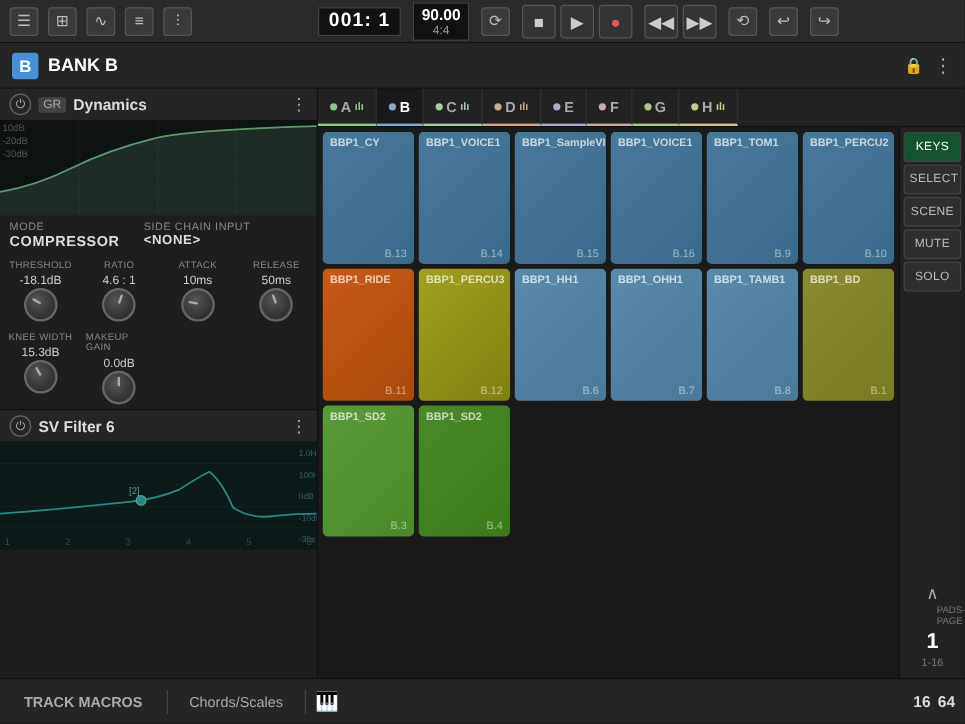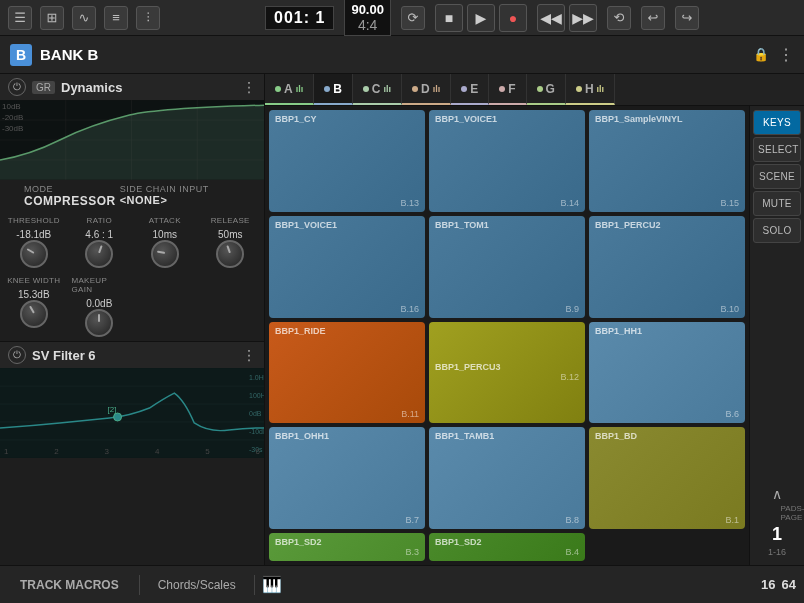--- a/index.html
+++ b/index.html
@@ -168,23 +168,23 @@
       left: 2px; top: 2px;
       display: flex;
       flex-direction: column;
       gap: 2px;
     }
     .comp-label-text {
       font-size: 8px;
       color: #555;
     }
     .mode-section {
-      padding: 4px 24px;
-      display: flex;
-      gap: 4px;
+      padding: 4px 8px;
+      display: flex;
+      gap: 20px;
       align-items: flex-start;
     }
     .mode-block {
       display: flex;
       flex-direction: column;
     }
     .mode-small-label {
       font-size: 9px;
       color: #888;
       letter-spacing: 0.5px;
@@ -303,21 +303,21 @@
     }
 
     
     .pads-container {
       flex: 1;
       display: flex;
     }
     .pads-grid {
       flex: 1;
       display: grid;
-      grid-template-columns: repeat(3, 1fr);
+      grid-template-columns: repeat(6, 1fr);
       grid-template-rows: repeat(4, 1fr);
       gap: 4px;
       padding: 4px;
       background: #1a1a1a;
     }
     .pad {
       border-radius: 4px;
       display: flex;
       flex-direction: column;
       justify-content: space-between;
@@ -333,21 +333,21 @@
     }
     .pad-num {
       font-size: 9px;
       color: rgba(255,255,255,0.5);
       align-self: flex-end;
     }
 
     .pad-blue { background: linear-gradient(135deg, #4a7a9b, #3a6a8b); }
     .pad-blue-light { background: linear-gradient(135deg, #5a8aab, #4a7a9b); }
     .pad-orange { background: linear-gradient(135deg, #c85a1a, #a84a0a); }
-    .pad-yellow { background: linear-gradient(135deg, #a0a020, #808010); justify-content: center; }
+    .pad-yellow { background: linear-gradient(135deg, #a0a020, #808010); }
     .pad-green { background: linear-gradient(135deg, #4a8a2a, #3a7a1a); }
     .pad-green-light { background: linear-gradient(135deg, #5a9a3a, #4a8a2a); }
     .pad-bd { background: linear-gradient(135deg, #8a8a30, #7a7a20); }
 
     
     .right-sidebar {
       width: 55px;
       background: #222;
       display: flex;
       flex-direction: column;
@@ -362,21 +362,21 @@
       background: #2e2e2e;
       border: 1px solid #444;
       border-radius: 3px;
       text-align: center;
       font-size: 10px;
       color: #bbb;
       cursor: pointer;
       letter-spacing: 0.3px;
     }
     .sidebar-btn-active {
-      background: #0369a1;
+      background: #14532d;
       color: #fff;
     }
     .pads-page-section {
       margin-top: auto;
       display: flex;
       flex-direction: column;
       align-items: center;
       gap: 2px;
       padding-bottom: 4px;
     }
@@ -458,21 +458,21 @@
   <div class="top-btn">☰</div>
   <div class="top-btn">⊞</div>
   <div class="top-btn">∿</div>
   <div class="top-btn">≡</div>
   <div class="top-btn">⫶</div>
 
   <div class="top-bar-center">
     <div class="time-display">001: 1</div>
     <div class="tempo-display">
       <div style="font-size:13px;font-weight:bold;color:#fff;">90.00</div>
-      <div style="font-size:14px;color:#999;text-align:center;">4:4</div>
+      <div style="font-size:10px;color:#999;text-align:center;">4:4</div>
     </div>
     <div class="top-btn">⟳</div>
     <div class="transport-btns">
       <div class="transport-btn">■</div>
       <div class="transport-btn">▶</div>
       <div class="transport-btn" style="color:#e55;">●</div>
     </div>
     <div class="transport-btns">
       <div class="transport-btn">◀◀</div>
       <div class="transport-btn">▶▶</div>

